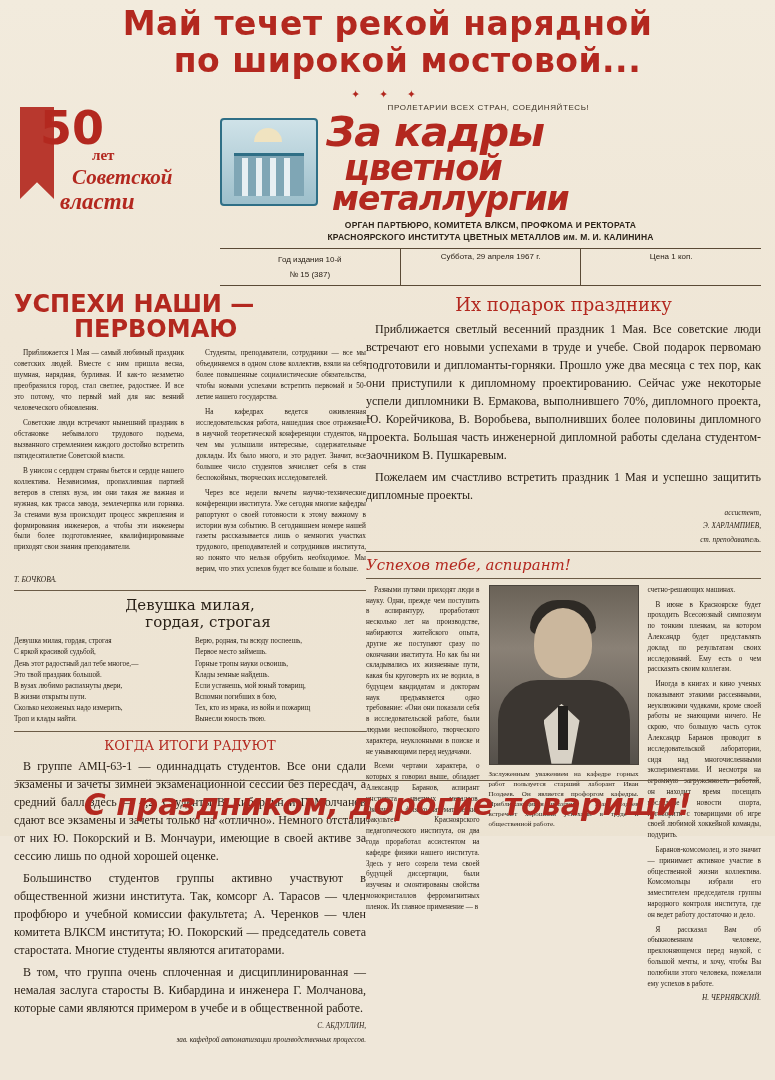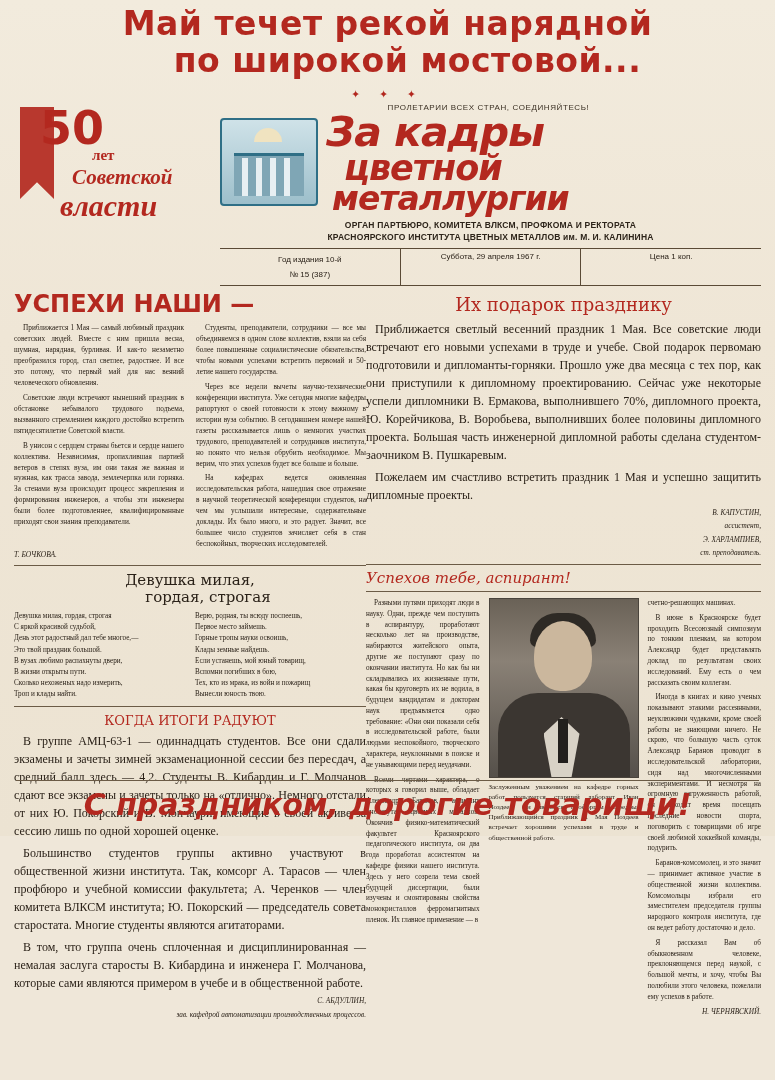--- a/index.html
+++ b/index.html
@@ -53,21 +53,21 @@
     color:#b3281f;
   }
   .anniv .ribbon{
     position:absolute;left:6px;top:4px;width:34px;height:92px;
     background:#b3281f;
     clip-path:polygon(0 0,100% 0,100% 100%,50% 82%,0 100%);
     opacity:.92;
   }
   .anniv .l1{position:absolute;left:78px;top:44px;font-size:15px;font-weight:bold;}
   .anniv .l2{position:absolute;left:58px;top:62px;font-size:21px;font-weight:bold;font-style:italic;}
-  .anniv .l3{position:absolute;left:46px;top:86px;font-size:30px;font-weight:bold;font-style:italic;}
+  .anniv .l3{position:absolute;left:46px;top:86px;font-size:23px;font-weight:bold;font-style:italic;}
   .mast-right{flex:1;padding-left:6px;}
   .proletarii{
     text-align:center;font-size:8px;color:#3a2f22;letter-spacing:.6px;
     padding-right:4px;margin-bottom:2px;
     font-family:"Liberation Sans",sans-serif;
   }
   .title-row{display:flex;align-items:flex-start;}
   .crest{
     width:94px;height:84px;flex:0 0 94px;
     border:2px solid #2f6f86;
@@ -232,28 +232,29 @@
         <div class="sep">Суббота, 29 апреля 1967 г.</div>
         <div class="sep">Цена 1 коп.</div>
       </div>
     </div>
   </div>
 
   <div class="content">
 
     <div class="col-left">
       <div class="hl-red">УСПЕХИ НАШИ —</div>
+      <div class="hl-red indent">ПЕРВОМАЮ</div>
 
       <div class="twocol" style="margin-top:6px">
         <p>Приближается 1 Мая — самый любимый праздник советских людей. Вместе с ним пришла весна, шумная, нарядная, бурливая. И как-то незаметно преобразился город, стал светлее, радостнее. И все это потому, что первый май для нас веяний человеческого обновления.</p>
         <p>Советские люди встречают нынешний праздник в обстановке небывалого трудового подъема, вызванного стремлением каждого достойно встретить пятидесятилетие Советской власти.</p>
         <p>В унисон с сердцем страны бьется и сердце нашего коллектива. Независимая, пропахлившая партией ветеров в степях вуза, им они такая же важная и нужная, как трасса завода, землечерпка или горняка. За стенами вуза происходит процесс закрепления и формирования инженеров, а чтобы эти инженеры были более подготовленнее, квалифицированные приходят свои знания преподаватели.</p>
         <p>Студенты, преподаватели, сотрудники — все мы объединяемся в одном слове коллектив, взяли на себя более повышенные социалистические обязательства, чтобы новыми успехами встретить первомай и 50-летие нашего государства.</p>
+        <p>На кафедрах ведется оживленная исследовательская работа, нашедшая свое отражение в научной теоретической конференции студентов, на чем мы услышали интересные, содержательные доклады. Их было много, и это радует. Значит, все большее число студентов зачисляет себя в стан беспокойных, творческих исследователей.</p>
         <p>Через все недели вычеты научно-технические конференции института. Уже сегодня многие кафедры рапортуют о своей готовности к этому важному в истории вуза событию. В сегодняшнем номере нашей газеты рассказывается лишь о немногих участках трудового, преподавателей и сотрудников института, но понято что нельзя обрубить необходимое. Мы верим, что этих успехов будет все больше и больше.</p>
-        <p>На кафедрах ведется оживленная исследовательская работа, нашедшая свое отражение в научной теоретической конференции студентов, на чем мы услышали интересные, содержательные доклады. Их было много, и это радует. Значит, все большее число студентов зачисляет себя в стан беспокойных, творческих исследователей.</p>
       </div>
       <div class="byline">Т. БОЧКОВА.</div>
 
       <div class="rule"></div>
 
       <h3 class="poem-title">
         <span>Девушка милая,</span>
         <span class="l2">гордая, строгая</span>
       </h3>
 
@@ -291,21 +292,20 @@
       <div class="sig">С. АБДУЛЛИН,</div>
       <div class="sig">зав. кафедрой автоматизации производственных процессов.</div>
     </div>
 
     <div class="col-right">
       <h2 class="sec">Их подарок празднику</h2>
       <div class="smalltext">
         <p>Приближается светлый весенний праздник 1 Мая. Все советские люди встречают его новыми успехами в труде и учебе. Свой подарок первомаю подготовили и дипломанты-горняки. Прошло уже два месяца с тех пор, как они приступили к дипломному проектированию. Сейчас уже некоторые успели дипломники В. Ермакова, выполнившего 70%, дипломного проекта, Ю. Корейчикова, В. Воробьева, выполнивших более половины дипломного проекта. Большая часть инженерной дипломной работы сделана студентом-заочником В. Пушкаревым.</p>
         <p>Пожелаем им счастливо встретить праздник 1 Мая и успешно защитить дипломные проекты.</p>
       </div>
-      <div class="sig">В. КАПУСТИН,</div>
       <div class="sig">ассистент,</div>
       <div class="sig">Э. ХАРЛАМПИЕВ,</div>
       <div class="sig">ст. преподаватель.</div>
 
       <div class="box-italic">
         <div class="t">Успехов тебе, аспирант!</div>
       </div>
 
       <div class="three">
         <div>

